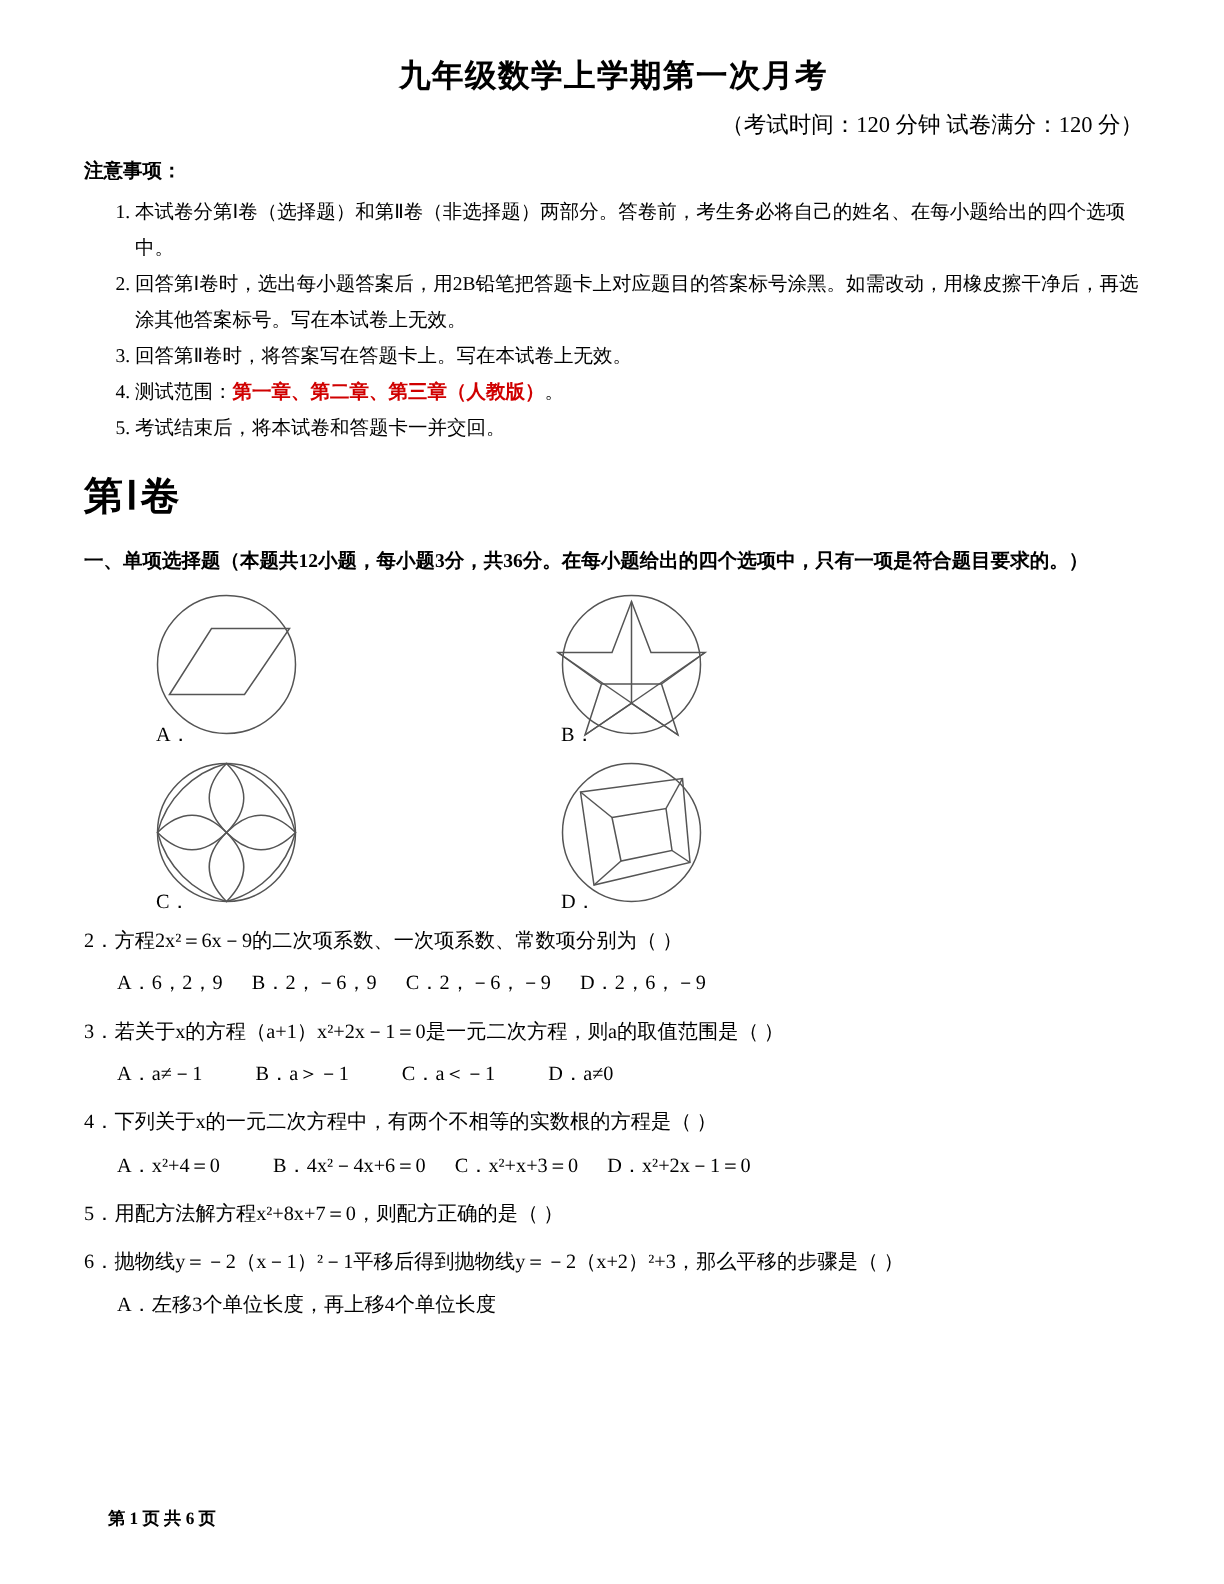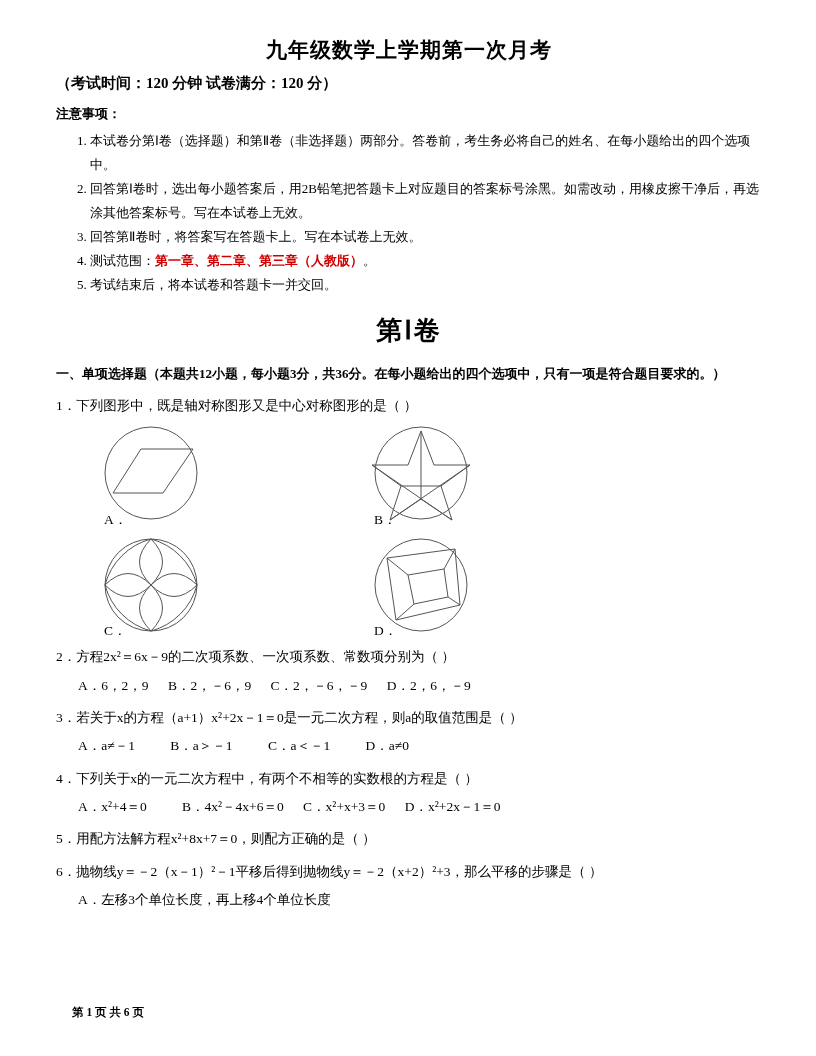--- a/index.html
+++ b/index.html
@@ -25,40 +25,39 @@
     width:706px;
   }
   .doc-title {
     text-align:center;
     font-weight:bold;
     font-size:21px;
     letter-spacing:1px;
     margin:0 0 10px 0;
   }
   .subtitle {
-    text-align:left;
+    text-align:right;
     font-size:15px;
     margin:0 0 12px 0;
-    font-weight:bold;
   }
   .notice-head {
     font-weight:bold;
     font-size:13px;
     margin:0 0 6px 0;
   }
   ol.notice {
     margin:0 0 0 0;
     padding-left:34px;
     font-size:13px;
     line-height:1.85;
   }
   ol.notice li { margin:0; padding:0; }
   .red { color:#d00000; font-weight:bold; }
   .juan1 {
-    text-align:center;
+    text-align:left;
     font-size:26px;
     font-weight:bold;
     letter-spacing:2px;
     margin:16px 0 14px 0;
     font-family:"Liberation Serif", serif;
   }
   .section-head {
     font-size:13px;
     font-weight:bold;
     line-height:1.9;
@@ -107,23 +106,20 @@
       <li>回答第Ⅰ卷时，选出每小题答案后，用2B铅笔把答题卡上对应题目的答案标号涂黑。如需改动，用橡皮擦干净后，再选涂其他答案标号。写在本试卷上无效。</li>
       <li>回答第Ⅱ卷时，将答案写在答题卡上。写在本试卷上无效。</li>
       <li><span>测试范围：</span><span class="red">第一章、第二章、第三章（人教版）</span><span>。</span></li>
       <li>考试结束后，将本试卷和答题卡一并交回。</li>
     </ol>
 
     <div class="juan1">第Ⅰ卷</div>
 
     <div class="section-head">一、单项选择题（本题共12小题，每小题3分，共36分。在每小题给出的四个选项中，只有一项是符合题目要求的。）</div>
 
-    <div class="q">
-      <span>1．</span><span>下列图形中，既是轴对称图形又是中心对称图形的是（        ）</span>
-    </div>
 
     <div class="figs">
       <svg width="700" height="212" viewBox="0 0 700 212">
 
         <circle cx="95" cy="50" r="46" fill="none" stroke="#555" stroke-width="1"></circle>
         <polygon points="57,70 85,26 137,26 107,70" fill="none" stroke="#555" stroke-width="1"></polygon>
 
         <circle cx="365" cy="50" r="46" fill="none" stroke="#555" stroke-width="1"></circle>
         <polygon points="365,8 378,42 414,42 385,63 396,97 365,76 334,97 345,63 316,42 352,42" fill="none" stroke="#555" stroke-width="1"></polygon>
         <line x1="365" y1="8" x2="365" y2="76" stroke="#555" stroke-width="1"></line>

